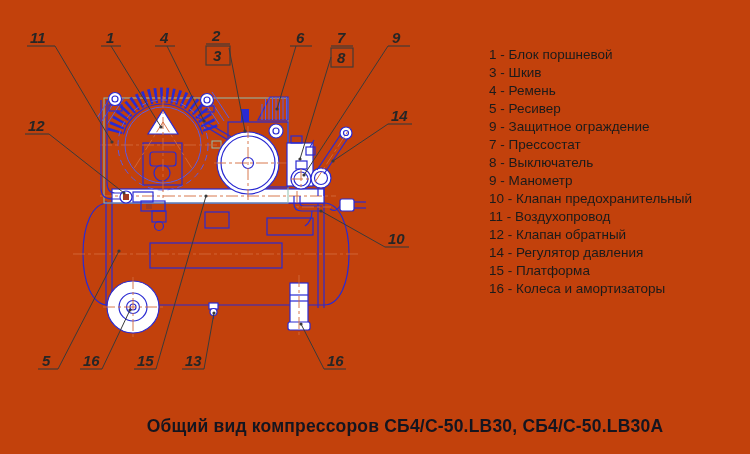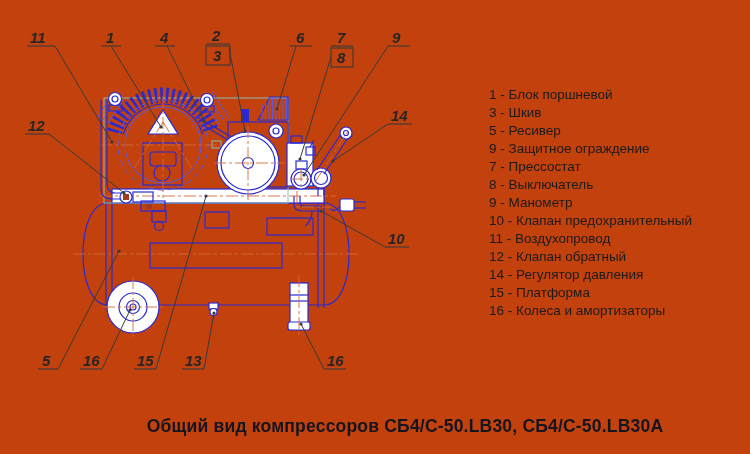--- a/index.html
+++ b/index.html
@@ -10,21 +10,21 @@
   .leader{stroke:#3a3a3a;stroke-width:1;fill:none;}
   .udl{stroke:#3a3a3a;stroke-width:1.1;}
   .cbox{fill:none;stroke:#3a3a3a;stroke-width:1.1;}
   .b{stroke:#2a2ad2;fill:none;stroke-width:1.2;}
   .bt{stroke:#5a5ae6;fill:none;stroke-width:1;}
   .bw{stroke:#2a2ad2;fill:#ffffff;stroke-width:1.2;}
   .o{stroke:#d4693a;fill:none;stroke-width:0.9;stroke-dasharray:12 3 3 3;}
   .teal{stroke:#8fbfae;fill:none;stroke-width:1;}
   .mar{fill:#a33b22;}
   #legend{position:absolute;left:489px;top:46px;width:255px;color:#1b1b1b;
-          font-size:13.5px;line-height:18px;margin-top:40px;}
+          font-size:13.5px;line-height:18px;}
   .lg-item{white-space:nowrap;}
   #caption{position:absolute;left:0;top:416px;width:726px;text-align:center;
            color:#15151f;font-size:17.5px;font-weight:600;letter-spacing:0.2px;padding-left:42px;}
 </style>
 </head>
 <body>
 
 <div id="page">
 
   <svg id="diagram-svg" width="750" height="454" viewBox="0 0 750 454" xmlns="http://www.w3.org/2000/svg">
@@ -253,20 +253,21 @@
       <text class="callout" x="83" y="366">16</text>
       <text class="callout" x="137" y="366">15</text>
       <text class="callout" x="185" y="366">13</text>
       <text class="callout" x="327" y="366">16</text>
     </g>
   </svg>
 
   <div id="legend">
     <div class="lg-item">1 - Блок поршневой</div>
     <div class="lg-item">3 - Шкив</div>
+    <div class="lg-item">4 - Ремень</div>
     <div class="lg-item">5 - Ресивер</div>
     <div class="lg-item">9 - Защитное ограждение</div>
     <div class="lg-item">7 - Прессостат</div>
     <div class="lg-item">8 - Выключатель</div>
     <div class="lg-item">9 - Манометр</div>
     <div class="lg-item">10 - Клапан предохранительный</div>
     <div class="lg-item">11 - Воздухопровод</div>
     <div class="lg-item">12 - Клапан обратный</div>
     <div class="lg-item">14 - Регулятор давления</div>
     <div class="lg-item">15 - Платформа</div>

